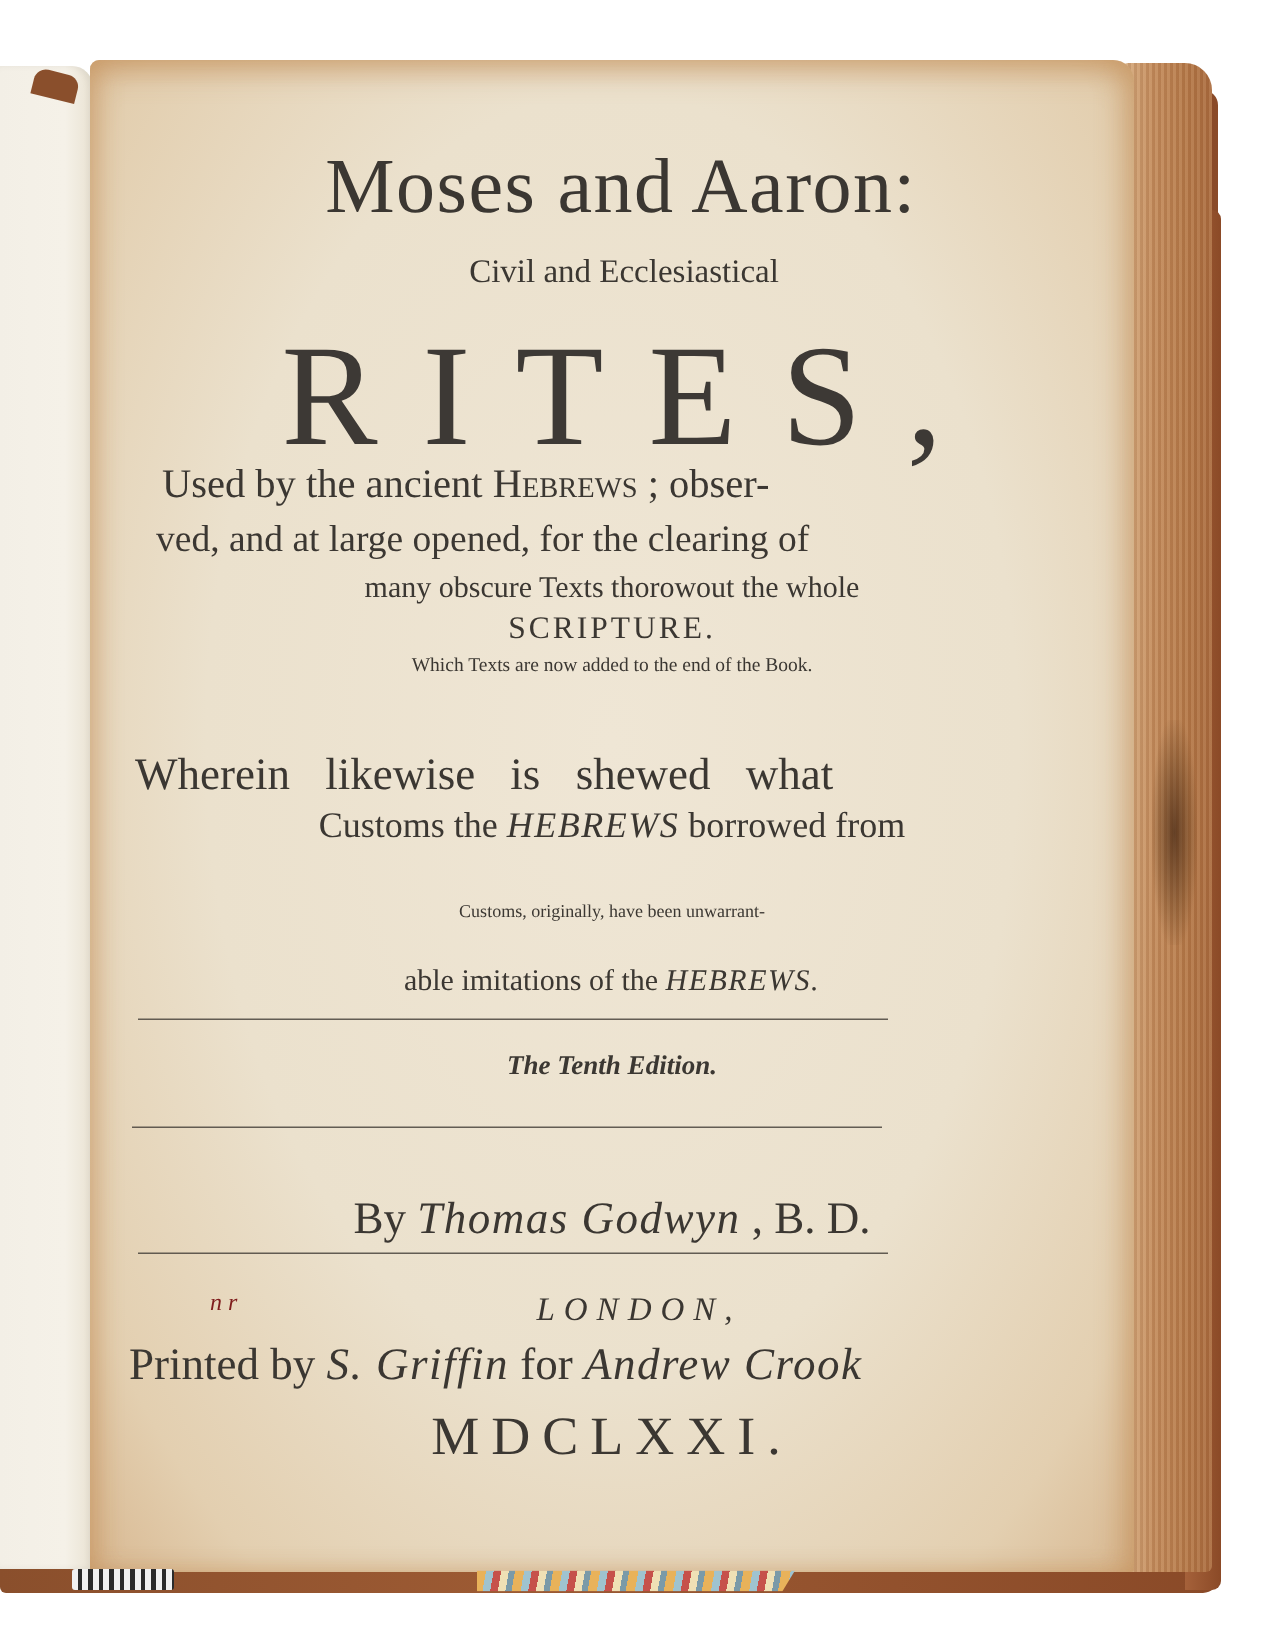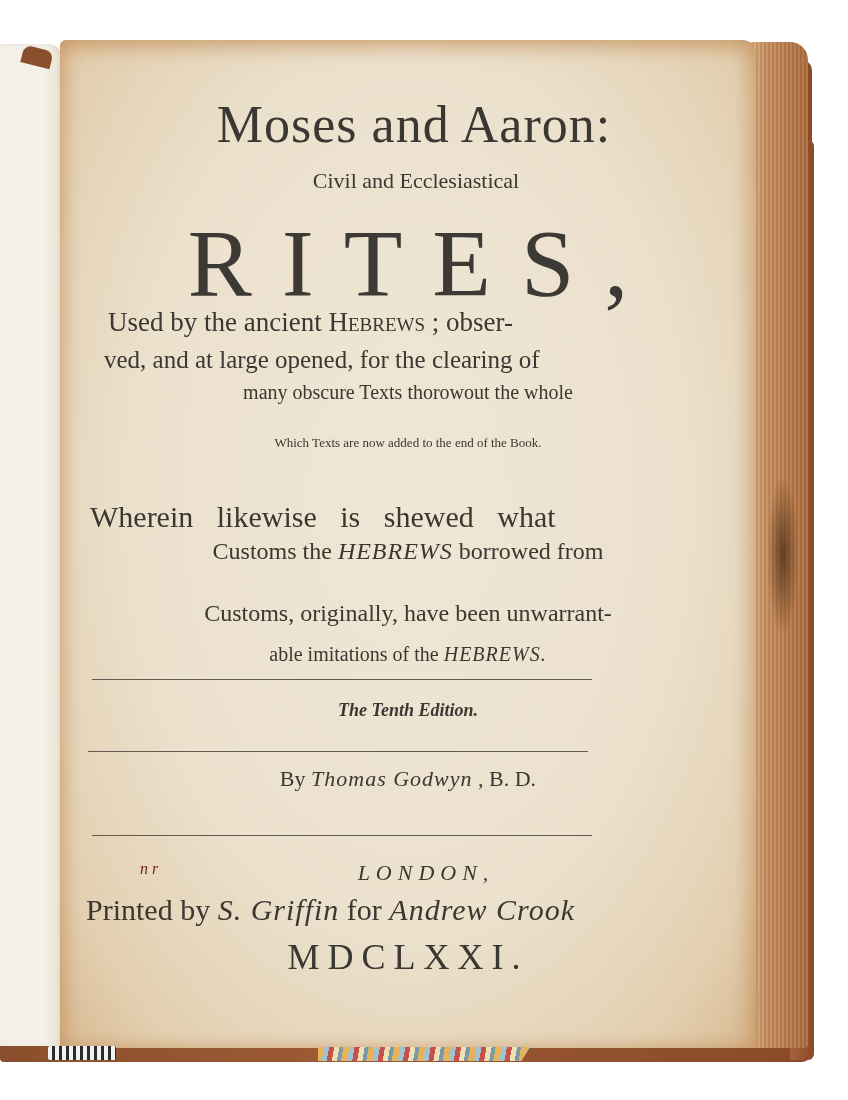--- a/index.html
+++ b/index.html
@@ -75,25 +75,25 @@
   .subtitle { top: 128px; font-size: 22px; padding-left: 16px; }
   .rites { top: 168px; font-size: 96px; letter-spacing: 30px; font-weight: normal; color: #3d3935; left: 30px; }
   .desc1 { top: 267px; font-size: 27px; left: 48px; right: auto; }
   .desc2 { top: 306px; font-size: 25px; left: 44px; right: auto; }
   .desc3 { top: 341px; font-size: 20px; }
   .desc4 { top: 366px; font-size: 21px; letter-spacing: 2px; }
   .which { top: 395px; font-size: 13px; }
   .where1 { top: 460px; font-size: 30px; word-spacing: 16px; left: 30px; right: auto; }
   .where2 { top: 498px; font-size: 24px; }
   .where3 { top: 532px; font-size: 20px; }
-  .where4 { top: 560px; font-size: 24px; }
+  .where4 { top: 560px; font-size: 12px; }
   .where5 { top: 603px; font-size: 20px; }
   .ital { font-style: italic; letter-spacing: 1px; }
   .edition { top: 660px; font-size: 18px; font-style: italic; font-weight: bold; }
-  .author { top: 726px; font-size: 22px; }
+  .author { top: 756px; font-size: 30px; }
   .london { top: 820px; font-size: 22px; font-style: italic; letter-spacing: 6px; margin-left: 36px; }
   .printed { top: 853px; font-size: 30px; left: 26px; right: auto; }
   .year { top: 896px; font-size: 36px; letter-spacing: 8px; }
   .manuscript {
     position: absolute; left: 80px; top: 820px; font-size: 16px; font-style: italic; color: #7f1d1d;
   }
 
   .rule {
     position: absolute; height: 0; border-top: 1.5px solid #4a443d; opacity: 0.85;
   }
@@ -120,20 +120,21 @@
   <div class="text">
     <div class="line title">Moses and Aaron:</div>
     <div class="line subtitle">Civil and Ecclesiastical</div>
     <div class="line rites">RITES,</div>
 
     <div class="line desc1">
       <span>Used by the ancient </span><span class="sc">Hebrews</span><span> ; obser-</span>
     </div>
     <div class="line desc2">ved, and at large opened, for the clearing of</div>
     <div class="line desc3">many obscure Texts thorowout the whole</div>
+    <div class="line desc4">SCRIPTURE.</div>
 
     <div class="line which">Which Texts are now added to the end of the Book.</div>
 
     <div class="line where1">Wherein likewise is shewed what</div>
     <div class="line where2">
       <span>Customs the </span><span class="ital">HEBREWS</span><span> borrowed from</span>
     </div>
     <div class="line where4">Customs, originally, have been unwarrant-</div>
     <div class="line where5">
       <span>able imitations of the </span><span class="ital">HEBREWS.</span>

